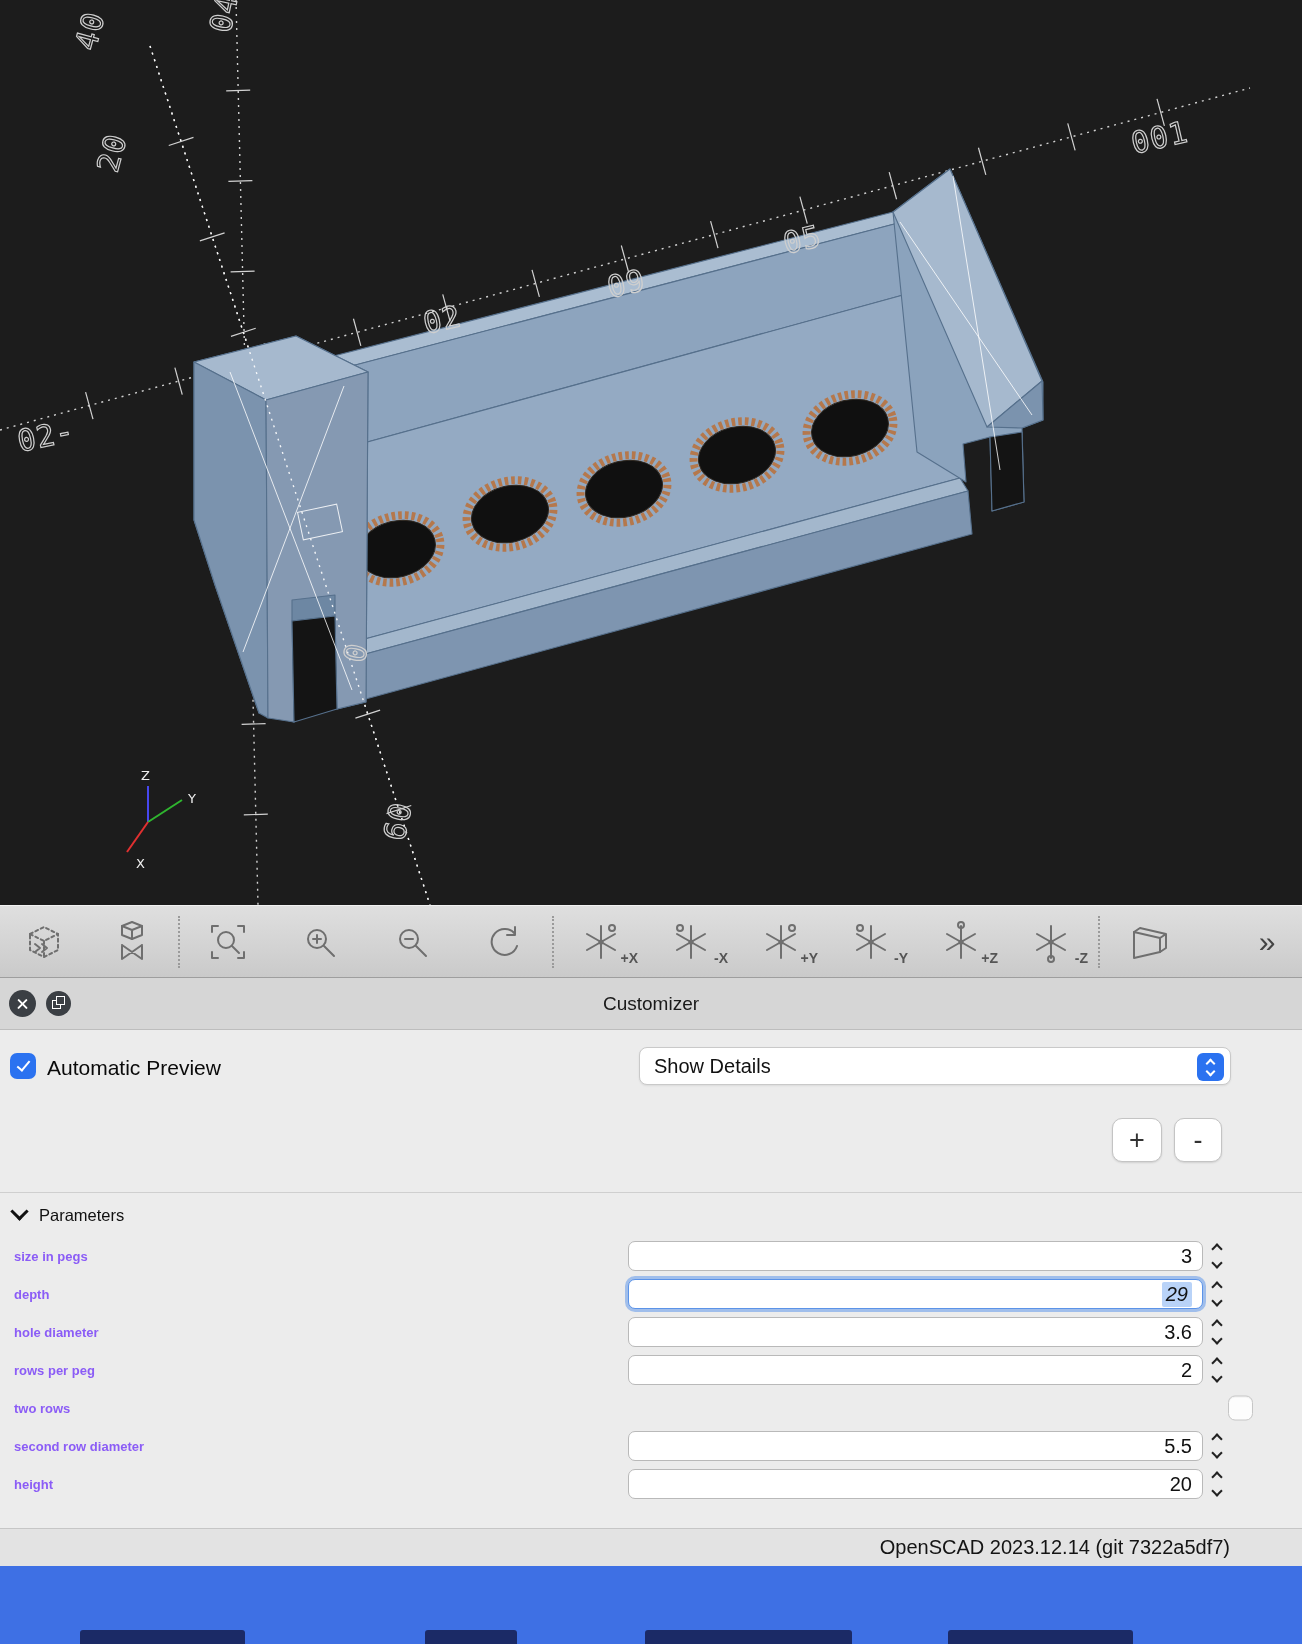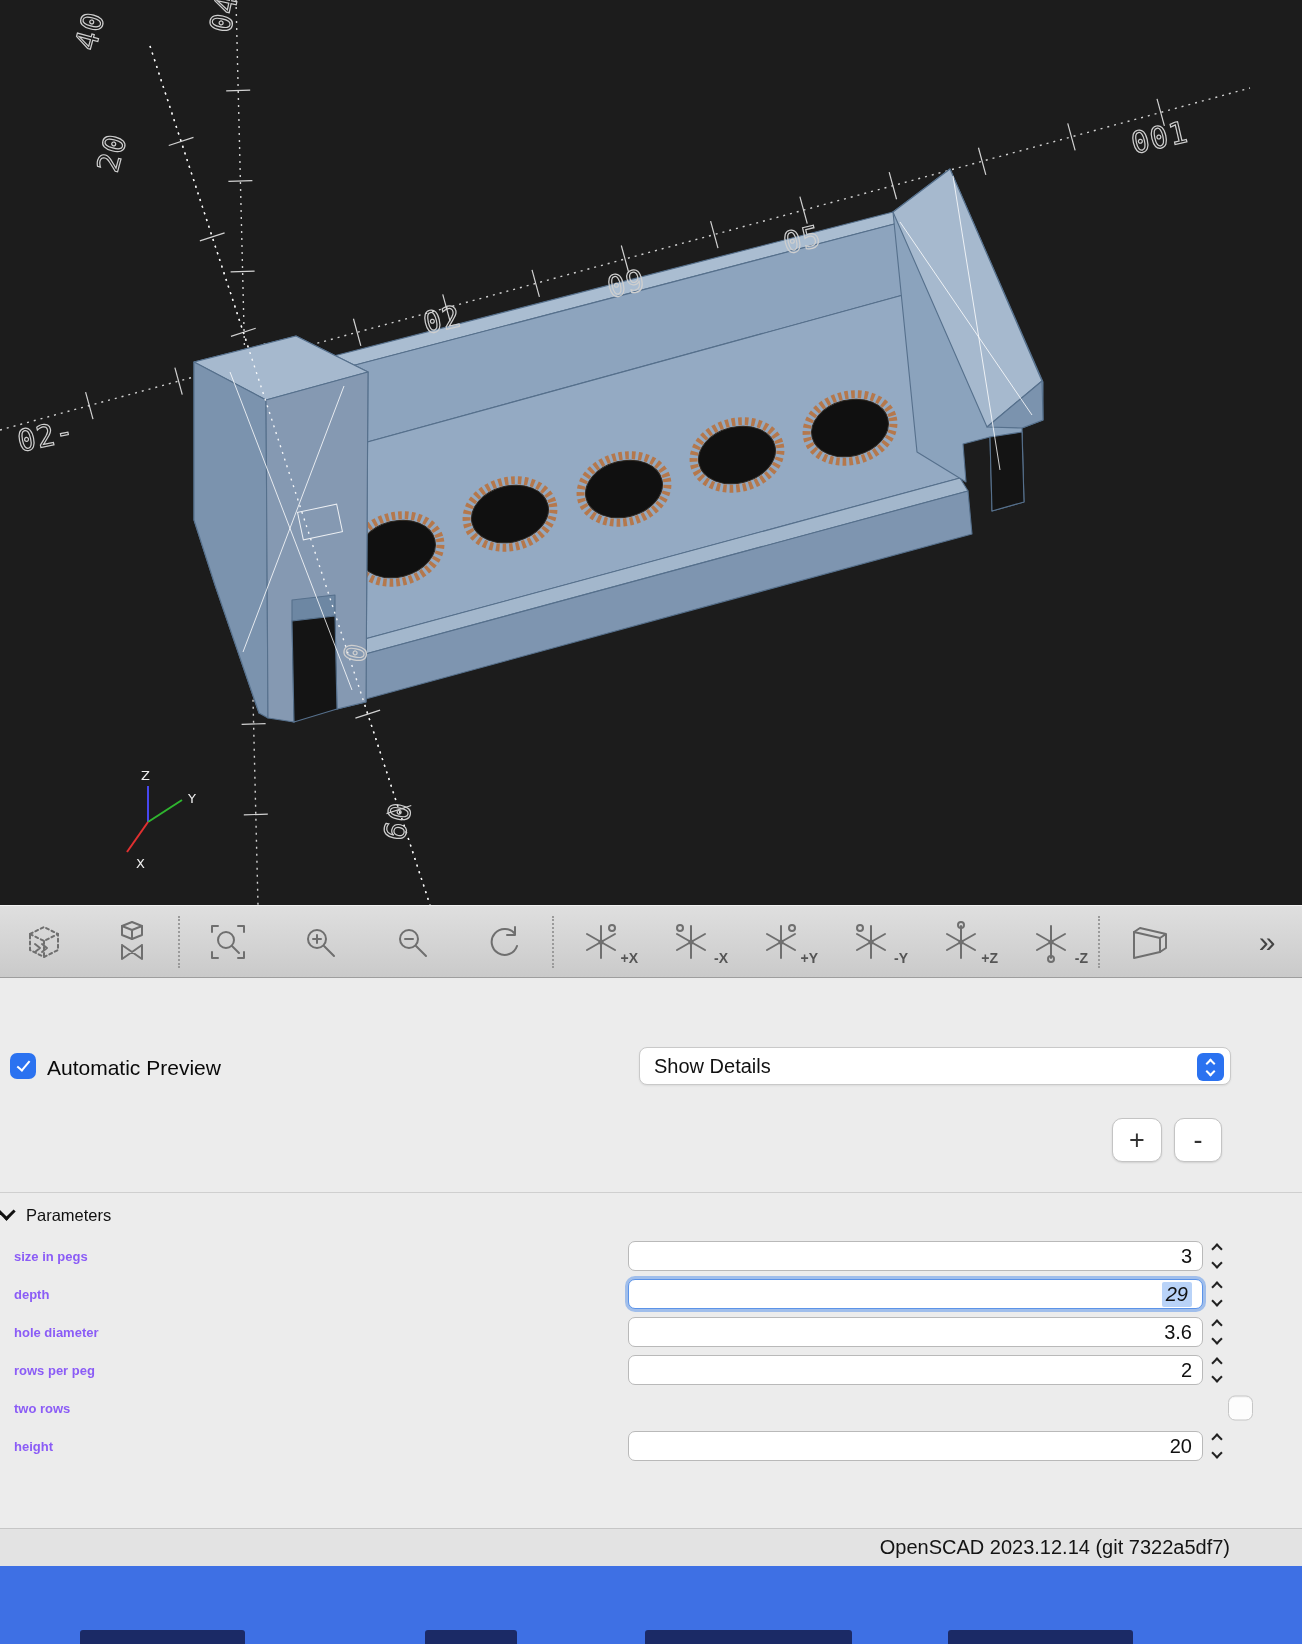--- a/index.html
+++ b/index.html
@@ -64,21 +64,21 @@
     display:flex; align-items:center; justify-content:center; }
   .chev-circle .cv { margin-top:-3px; }
 
   .btn-sq { position:absolute; background:#fff; border:1px solid #c4c4c4; border-radius:10px;
     box-shadow:0 1px 2px rgba(0,0,0,.12); display:flex; align-items:center; justify-content:center;
     font-size:27px; color:#333; }
   .btn-plus { left:1112px; top:88px; width:50px; height:44px; }
   .btn-minus { left:1174px; top:88px; width:48px; height:44px; }
 
   .params { position:absolute; top:162px; left:0; right:0; border-top:1px solid #cfcfcf; }
-  .params-header { height:44px; display:flex; align-items:center; padding-left:0; }
+  .params-header { height:44px; display:flex; align-items:center; padding-left:13px; }
   .chev-big { width:13px; height:13px; border-right:3.5px solid #111; border-bottom:3.5px solid #111;
     transform:rotate(45deg); margin-right:13px; margin-top:-7px; }
   .params-title { font-size:16.5px; color:#111; }
 
   .prow { position:relative; height:38px; }
   .plabel { position:absolute; left:14px; top:50%; transform:translateY(-50%); font-size:13px; font-weight:700; color:#8b5cf6; }
   .pfield { position:absolute; right:99px; top:4px; width:575px; height:30px; background:#fff; border:1px solid #b9b9b9;
     border-radius:7px; display:flex; align-items:center; justify-content:flex-end; padding-right:10px; font-size:20px; color:#111; }
   .pfield.focused { border-color:#5b93e8; box-shadow:0 0 0 3px rgba(110,160,235,.6);font-style:italic; }
   .pval.selected { background:#b9d3f8; padding:1px 4px; border-radius:2px; }
@@ -321,20 +321,31 @@
     <div class="tb-icon">
       <svg class="ic" width="46" height="46" viewBox="0 0 46 46">
         <path d="M11 13 L37 19 L37 33 L11 39 Z"></path>
         <path d="M11 13 L17 9 L43 15 L37 19 M43 15 L43 29 L37 33"></path>
       </svg>
     </div>
 
     <div class="tb-overflow">»</div>
   </div>
 
+  <div class="cust-header">
+    <div class="hdr-btn btn-close">
+      <span class="xbar a"></span>
+      <span class="xbar b"></span>
+    </div>
+    <div class="hdr-btn btn-undock">
+      <span class="sq1"></span>
+      <span class="sq2"></span>
+    </div>
+    <div class="cust-title">Customizer</div>
+  </div>
 
   <div class="cust-body">
 
     <div class="cb-on">
       <span class="ck"></span>
     </div>
     <span class="ap-label">Automatic Preview</span>
 
     <div class="combo combo-details">
       <span>Show Details</span>
@@ -395,20 +406,30 @@
           <span class="sv up"></span>
           <span class="sv down"></span>
         </div>
       </div>
 
       <div class="prow">
         <span class="plabel">two rows</span>
         <div class="pcheck"></div>
       </div>
 
+      <div class="prow">
+        <span class="plabel">second row diameter</span>
+        <div class="pfield">
+          <span class="pval">5.5</span>
+        </div>
+        <div class="spin">
+          <span class="sv up"></span>
+          <span class="sv down"></span>
+        </div>
+      </div>
 
       <div class="prow">
         <span class="plabel">height</span>
         <div class="pfield">
           <span class="pval">20</span>
         </div>
         <div class="spin">
           <span class="sv up"></span>
           <span class="sv down"></span>
         </div>

